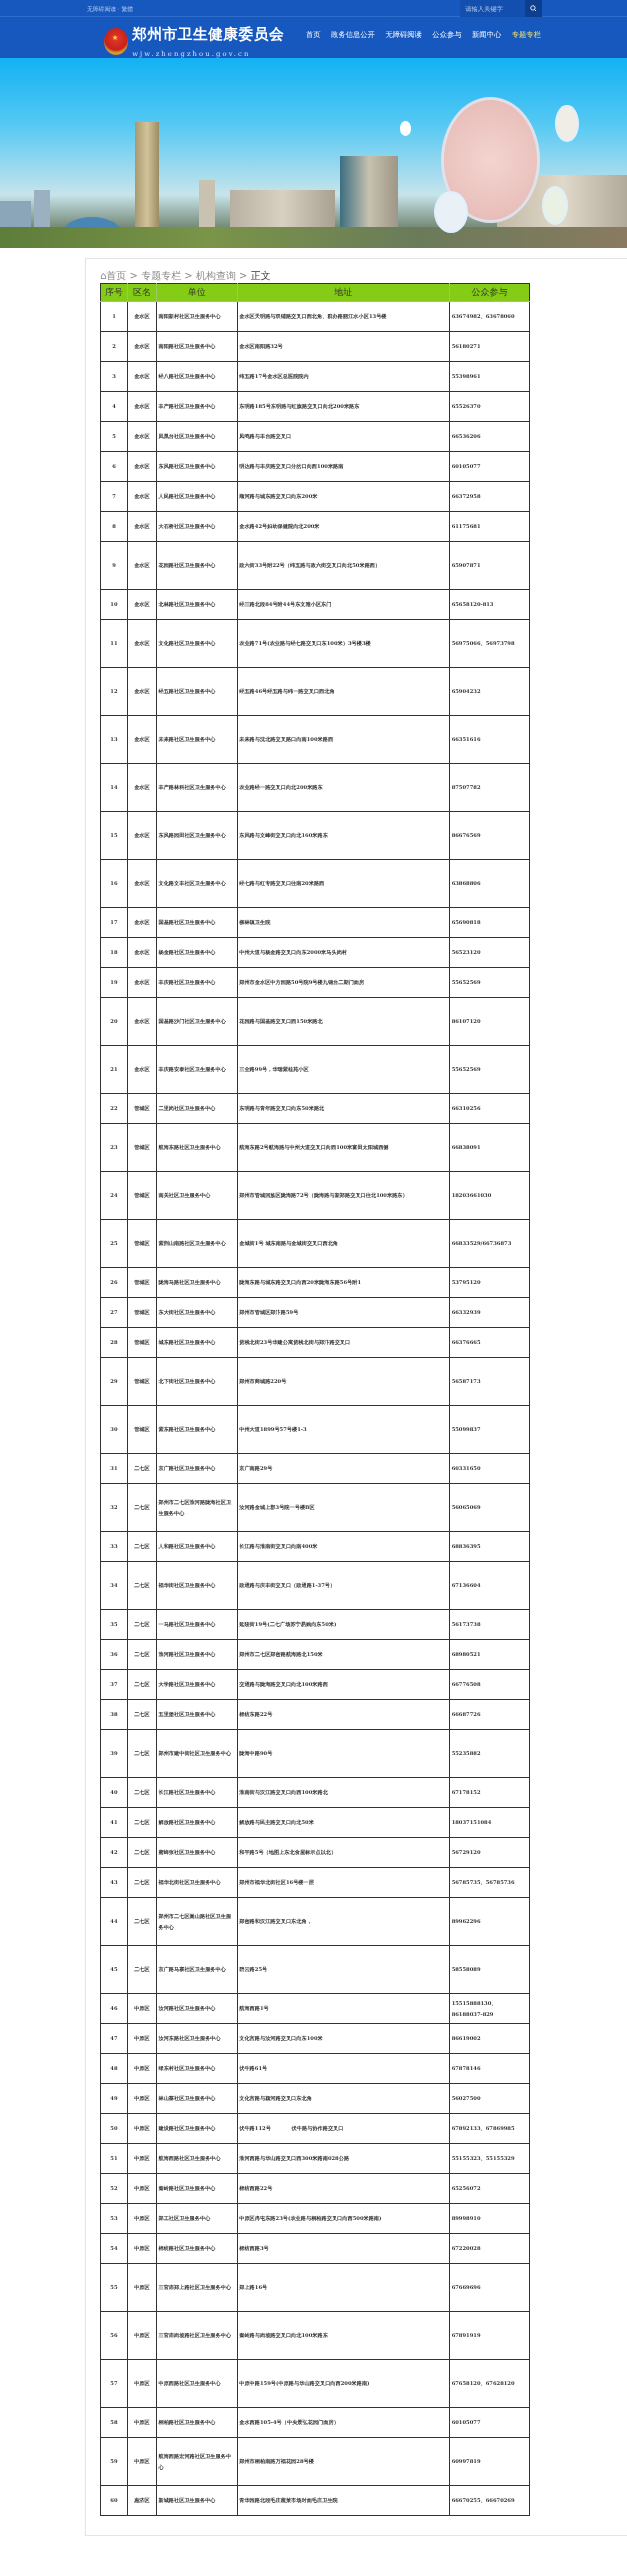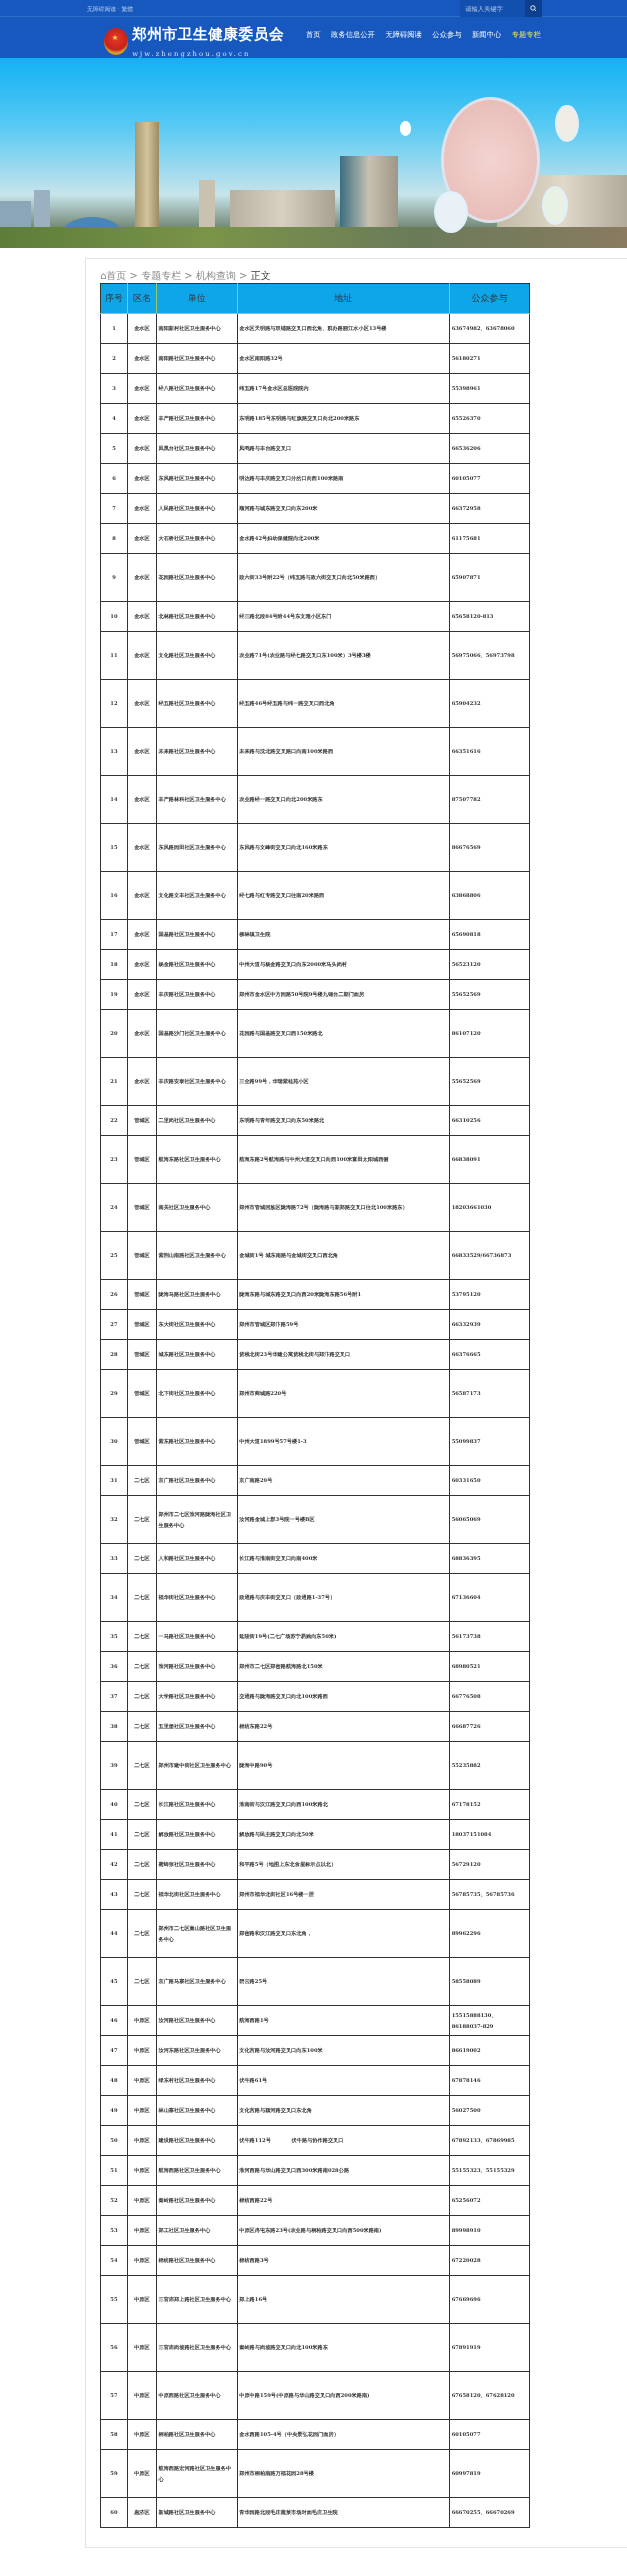--- a/index.html
+++ b/index.html
@@ -21,21 +21,21 @@
   .nav a{color:#fff;font-size:7.3px;text-decoration:none;}
   .nav a.active{color:#f1e26a;}
   .banner{height:190px;position:relative;overflow:hidden;background:linear-gradient(180deg,#13b1f4 0%,#55c9f3 35%,#a8dcee 62%,#c7e4ea 72%,#7a8f7e 88%,#486a3a 100%);}
   .bld{position:absolute;bottom:0;background:#c5c0b0;}
   .circle{position:absolute;border-radius:50%;}
   .content{width:543px;margin:9.4px auto 0 85px;border:0.5px solid #e4e4e4;box-shadow:0 0.5px 1.6px rgba(0,0,0,.08);padding:10.5px 14px 19px;}
   .breadcrumb{font-size:10px;color:#8a8a8a;}
   .breadcrumb .cur{color:#333;}
   .page-title{text-align:center;font-size:11.5px;color:#444;margin:18px 0 14.7px;font-weight:normal;}
   table{border-collapse:collapse;width:430px;margin-left:0;font-family:"DejaVu Serif","Liberation Serif",serif;font-size:5.2px;font-weight:bold;color:#333;}
-  th{background:#0ea5e9;font-weight:normal;font-size:9px;height:30px;border:0.5px solid #9cc869;border-top:1px solid #333;}
+  th{background:#84cc16;font-weight:normal;font-size:9px;height:18px;border:0.5px solid #9cc869;border-top:1px solid #333;}
   th:first-child{border-left:0.5px solid #333;}
   th:last-child{border-right:0.5px solid #333;}
   td{border:0.5px solid #333;padding:2.1px 1.6px;line-height:10.5px;vertical-align:middle;}
   td.num{text-align:center;width:27px;}
   td.dist{text-align:center;width:29px;}
   td.unit{width:81px;}
   td.addr{width:213px;}
   td.tel{width:80px;}
   tr.r{height:30px;}
   tr.tall{height:48px;}

